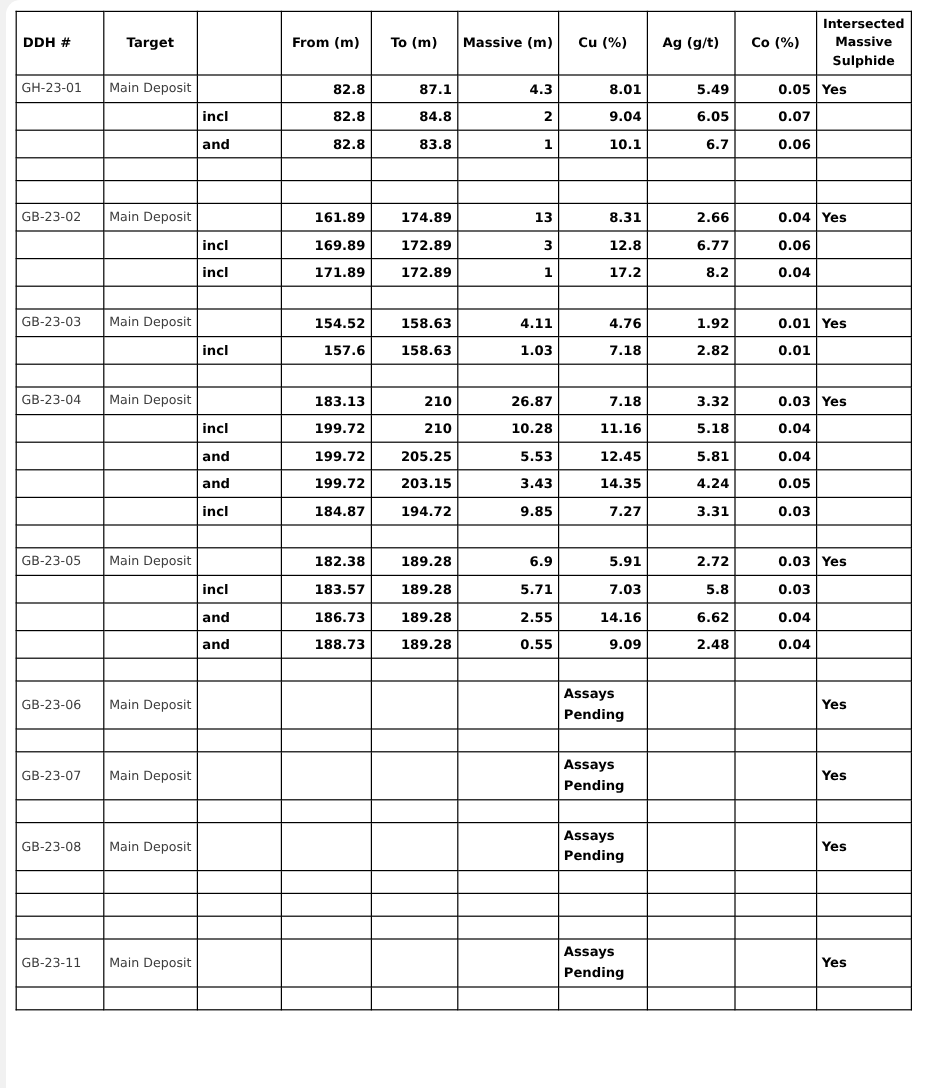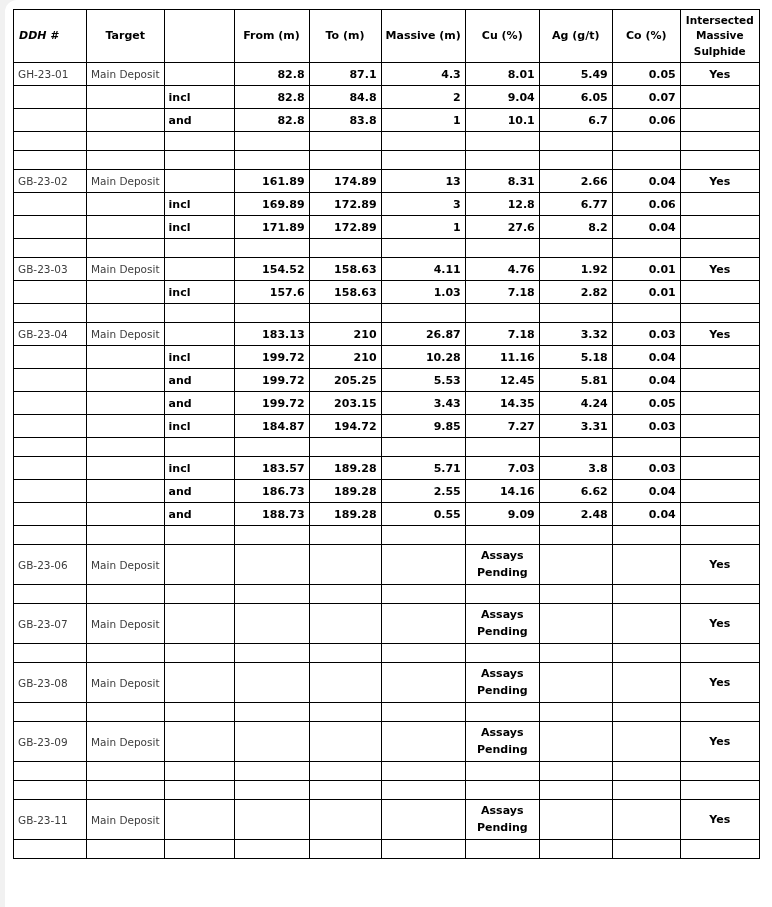--- a/index.html
+++ b/index.html
@@ -35,31 +35,31 @@
     padding: 0 4px;
   }
   th {
     font-size: 11px;
     font-weight: bold;
     color: #000000;
     text-align: center;
     white-space: nowrap;
     line-height: 1.45;
   }
-  th.al { text-align: left; padding-left: 5px; font-style: italic; }
+  th.al { text-align: left; padding-left: 5px; }
   th.wrap3 { white-space: normal; font-size: 10.5px; }
   td {
     font-size: 10.5px;
     color: #3d3d3d;
     white-space: nowrap;
   }
   td.b  { font-weight: bold; color: #000000; font-size: 11px; }
   td.al { text-align: left; }
   td.ar { text-align: right; }
-  td.ac { text-align: center; }
+  td.ac { }
   td.wrap { white-space: normal; line-height: 1.5; }
   tr.row-header  { height: 53px; }
   tr.row-data    { height: 23px; }
   tr.row-empty   { height: 19px; }
   tr.row-pending { height: 40px; }
 </style>
 </head>
 <body>
 
 <div class="page">
@@ -176,21 +176,21 @@
             <td class="ar b">0.06</td>
             <td class="ac b"></td>
           </tr>
           <tr class="row-data">
             <td class="al"></td>
             <td class="al"></td>
             <td class="al b">incl</td>
             <td class="ar b">171.89</td>
             <td class="ar b">172.89</td>
             <td class="ar b">1</td>
-            <td class="ar b">27.6</td>
+            <td class="ar b">17.2</td>
             <td class="ar b">8.2</td>
             <td class="ar b">0.04</td>
             <td class="ac b"></td>
           </tr>
           <tr class="row-empty">
             <td class="al"></td>
             <td class="al"></td>
             <td class="al b"></td>
             <td class="ar b"></td>
             <td class="ar b"></td>
@@ -302,28 +302,40 @@
             <td class="al b"></td>
             <td class="ar b"></td>
             <td class="ar b"></td>
             <td class="ar b"></td>
             <td class="ar b"></td>
             <td class="ar b"></td>
             <td class="ar b"></td>
             <td class="ac b"></td>
           </tr>
           <tr class="row-data">
+            <td class="al">GB-23-05</td>
+            <td class="al">Main Deposit</td>
+            <td class="al b"></td>
+            <td class="ar b">182.38</td>
+            <td class="ar b">189.28</td>
+            <td class="ar b">6.9</td>
+            <td class="ar b">5.91</td>
+            <td class="ar b">2.72</td>
+            <td class="ar b">0.03</td>
+            <td class="ac b">Yes</td>
+          </tr>
+          <tr class="row-data">
             <td class="al"></td>
             <td class="al"></td>
             <td class="al b">incl</td>
             <td class="ar b">183.57</td>
             <td class="ar b">189.28</td>
             <td class="ar b">5.71</td>
             <td class="ar b">7.03</td>
-            <td class="ar b">3.8</td>
+            <td class="ar b">5.8</td>
             <td class="ar b">0.03</td>
             <td class="ac b"></td>
           </tr>
           <tr class="row-data">
             <td class="al"></td>
             <td class="al"></td>
             <td class="al b">and</td>
             <td class="ar b">186.73</td>
             <td class="ar b">189.28</td>
             <td class="ar b">2.55</td>
@@ -421,32 +433,20 @@
             <td class="al"></td>
             <td class="al b"></td>
             <td class="ar b"></td>
             <td class="ar b"></td>
             <td class="ar b"></td>
             <td class="ar b"></td>
             <td class="ar b"></td>
             <td class="ar b"></td>
             <td class="ac b"></td>
           </tr>
-          <tr class="row-pending">
-            <td class="al">GB-23-09</td>
-            <td class="al">Main Deposit</td>
-            <td class="al b"></td>
-            <td class="ar b"></td>
-            <td class="ar b"></td>
-            <td class="ar b"></td>
-            <td class="ac b wrap">Assays Pending</td>
-            <td class="ar b"></td>
-            <td class="ar b"></td>
-            <td class="ac b">Yes</td>
-          </tr>
           <tr class="row-empty">
             <td class="al"></td>
             <td class="al"></td>
             <td class="al b"></td>
             <td class="ar b"></td>
             <td class="ar b"></td>
             <td class="ar b"></td>
             <td class="ar b"></td>
             <td class="ar b"></td>
             <td class="ar b"></td>

